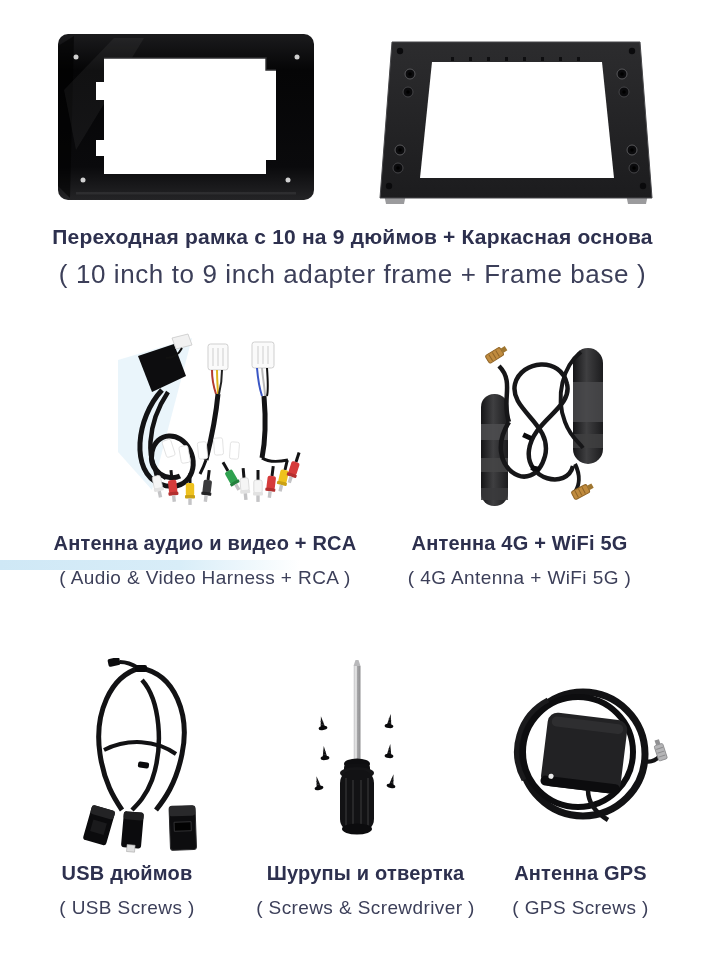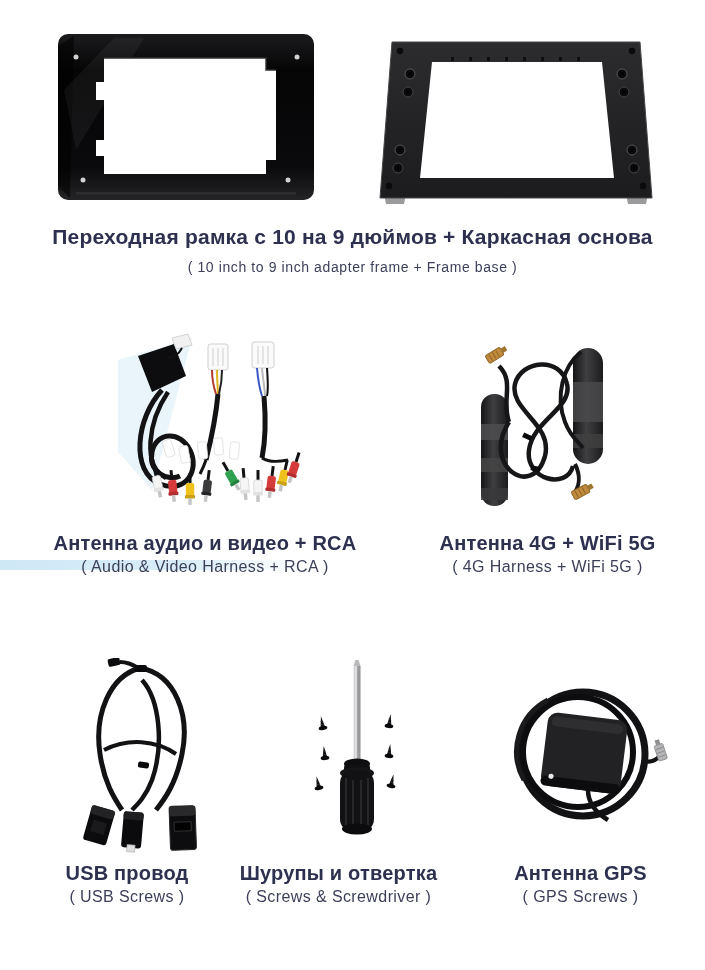--- a/index.html
+++ b/index.html
@@ -7,24 +7,24 @@
     position:relative;width:705px;height:970px;background:#ffffff;
     overflow:hidden;font-family:"Liberation Sans",sans-serif;
   }
   figure{margin:0;position:absolute;}
   figure svg{display:block;width:100%;height:100%;}
   .caption{position:absolute;text-align:center;}
   .caption .ru{
     font-weight:700;font-size:20px;line-height:1.2;color:#2d304e;letter-spacing:.2px;
   }
   .caption .en{
-    font-weight:400;font-size:16px;line-height:1.2;color:#3c3f59;margin-top:2px;letter-spacing:.4px;
+    font-weight:400;font-size:19px;line-height:1.2;color:#3c3f59;margin-top:12px;letter-spacing:.4px;
   }
   .caption.main .ru{font-size:21px;}
-  .caption.main .en{font-size:14px;margin-top:10px;letter-spacing:.6px;}
+  .caption.main .en{font-size:26px;margin-top:10px;letter-spacing:.6px;}
   .wm-stripe{
     position:absolute;left:0;top:560px;width:300px;height:10px;
     background:linear-gradient(to right,#cfe8f6 0%,#d8edf8 60%,rgba(216,237,248,0) 100%);
     z-index:0;
   }
   .caption{z-index:2;}
   figure{z-index:1;}
 </style>
 </head>
 <body>
@@ -265,23 +265,23 @@
           <line x1="12" y1="1" x2="12" y2="8" stroke="#8f6426"></line>
         <rect x="17" y="2" width="5" height="5" fill="#9f7630"></rect>
       </g>
     </svg>
   </figure>
 
   <div class="caption" style="left:10px;top:531px;width:390px">
     <div class="ru">Антенна аудио и видео + RCA</div>
     <div class="en">( Audio &amp; Video Harness + RCA )</div>
   </div>
-  <div class="caption" style="left:400px;top:531px;width:295px">
+  <div class="caption" style="left:372px;top:531px;width:295px">
     <div class="ru">Антенна 4G + WiFi 5G</div>
-    <div class="en">( 4G Harness + WiFi 5G )</div>
+    <div class="en">( 4G Antenna + WiFi 5G )</div>
   </div>
 
   <figure style="left:52px;top:658px;width:185px;height:195px">
     <svg viewBox="0 0 185 195">
       <g fill="none" stroke="#121214">
         <path stroke-width="5" d="M88,10 C124,16 138,58 130,96 C124,126 112,142 104,152"></path>
         <path stroke-width="5" d="M88,10 C58,18 42,56 48,96 C52,124 62,140 70,152"></path>
         <path stroke-width="4.5" d="M90,22 C108,42 112,88 100,122 C94,138 86,146 80,152"></path>
         <path stroke-width="4" d="M52,92 C76,80 104,82 124,96"></path>
         <path stroke-width="4" d="M86,10 C80,6 74,4 68,4"></path>
@@ -381,24 +381,24 @@
         <rect x="56" y="54" width="80" height="74" rx="10" fill="#222224"></rect>
         <rect x="60" y="58" width="72" height="10" rx="5" fill="#3a3a3c" opacity="0.5"></rect>
         <rect x="56" y="118" width="80" height="10" rx="5" fill="#0c0c0e"></rect>
         <circle cx="66" cy="118" r="2.6" fill="#eaeaea"></circle>
       </g>
       <path d="M100,128 C100,142 110,152 120,158" stroke="#121214" stroke-width="4.5" fill="none"></path>
     </svg>
   </figure>
 
   <div class="caption" style="left:27px;top:861px;width:200px">
-    <div class="ru">USB провод</div>
+    <div class="ru">USB дюймов</div>
     <div class="en">( USB Screws )</div>
   </div>
-  <div class="caption" style="left:216px;top:861px;width:245px">
+  <div class="caption" style="left:243px;top:861px;width:245px">
     <div class="ru">Шурупы и отвертка</div>
     <div class="en">( Screws &amp; Screwdriver )</div>
   </div>
   <div class="caption" style="left:478px;top:861px;width:205px">
     <div class="ru">Антенна GPS</div>
     <div class="en">( GPS Screws )</div>
   </div>
 
 </div>
 

